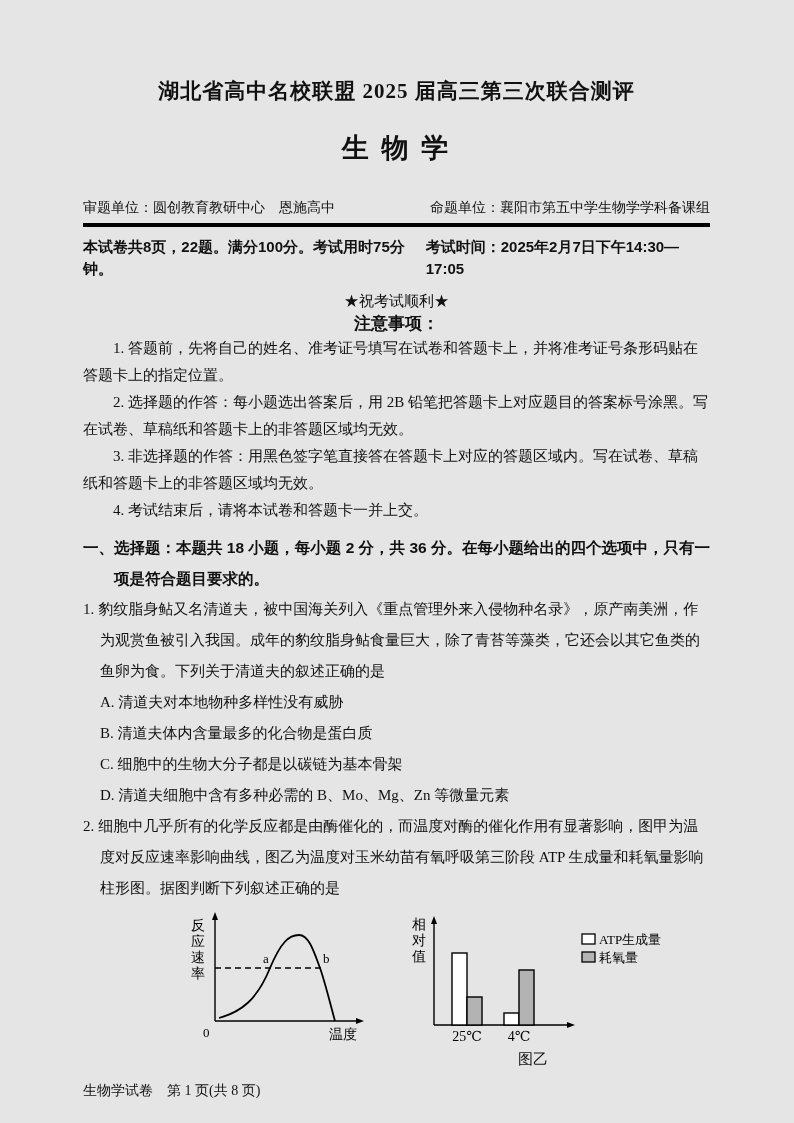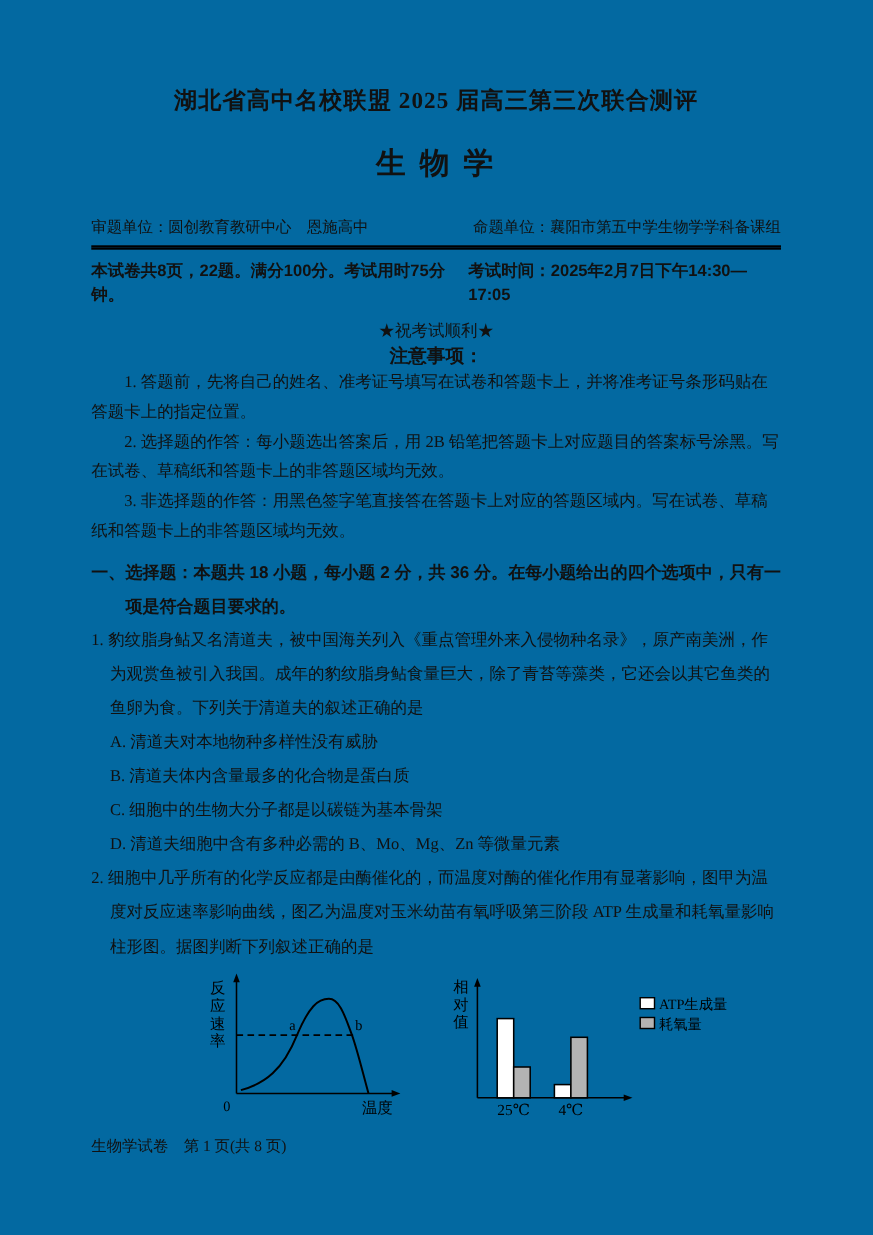--- a/index.html
+++ b/index.html
@@ -1,21 +1,21 @@
 <!DOCTYPE html>
 <html><head>
 <meta charset="utf-8">
 <style>
   * { box-sizing: border-box; }
   html, body { margin: 0; padding: 0; background: #ffffff; }
   .page {
     position: relative;
     width: 794px; height: 1123px;
     margin: 0 auto;
-    background: #0369a1;
+    background: #e5e5e5;
     color: #111111;
     font-family: "Liberation Serif", "DejaVu Serif", serif;
     padding: 76px 84px 0 83px;
     overflow: hidden;
   }
   .doc-title {
     text-align: center;
     font-size: 21px; font-weight: 700;
     letter-spacing: 1px;
     line-height: 30px;
@@ -109,20 +109,21 @@
     <span>本试卷共8页，22题。满分100分。考试用时75分钟。</span>
     <span>考试时间：2025年2月7日下午14:30—17:05</span>
   </div>
 
   <div class="wish">★祝考试顺利★</div>
 
   <div class="notice-heading">注意事项：</div>
   <p class="notice-item">1. 答题前，先将自己的姓名、准考证号填写在试卷和答题卡上，并将准考证号条形码贴在答题卡上的指定位置。</p>
   <p class="notice-item">2. 选择题的作答：每小题选出答案后，用 2B 铅笔把答题卡上对应题目的答案标号涂黑。写在试卷、草稿纸和答题卡上的非答题区域均无效。</p>
   <p class="notice-item">3. 非选择题的作答：用黑色签字笔直接答在答题卡上对应的答题区域内。写在试卷、草稿纸和答题卡上的非答题区域均无效。</p>
+  <p class="notice-item">4. 考试结束后，请将本试卷和答题卡一并上交。</p>
 
   <div class="section-heading">一、选择题：本题共 18 小题，每小题 2 分，共 36 分。在每小题给出的四个选项中，只有一项是符合题目要求的。</div>
 
   <div class="question">
     <div class="q-stem">
       <span class="q-number">1.</span><span>豹纹脂身鲇又名清道夫，被中国海关列入《重点管理外来入侵物种名录》，原产南美洲，作为观赏鱼被引入我国。成年的豹纹脂身鲇食量巨大，除了青苔等藻类，它还会以其它鱼类的鱼卵为食。下列关于清道夫的叙述正确的是</span>
     </div>
     <div class="option">A. 清道夫对本地物种多样性没有威胁</div>
     <div class="option">B. 清道夫体内含量最多的化合物是蛋白质</div>
     <div class="option">C. 细胞中的生物大分子都是以碳链为基本骨架</div>
@@ -181,19 +182,20 @@
         <rect x="115" y="62" width="15" height="55" fill="#b3b3b3" stroke="#000" stroke-width="1.4"></rect>
 
         <text class="svg-label" x="63" y="133" font-size="14" text-anchor="middle">25℃</text>
         <text class="svg-label" x="115" y="133" font-size="14" text-anchor="middle">4℃</text>
 
         <rect x="178" y="26" width="13" height="10" fill="#ffffff" stroke="#000" stroke-width="1.3"></rect>
         <text class="svg-label" x="195" y="36" font-size="13">ATP生成量</text>
         <rect x="178" y="44" width="13" height="10" fill="#b3b3b3" stroke="#000" stroke-width="1.3"></rect>
         <text class="svg-label" x="195" y="54" font-size="13">耗氧量</text>
       </svg>
+      <div class="fig-caption">图乙</div>
     </div>
 
   </div>
 
   <div class="footer">生物学试卷　第 1 页(共 8 页)</div>
 
 </div>
 
 </body></html>

